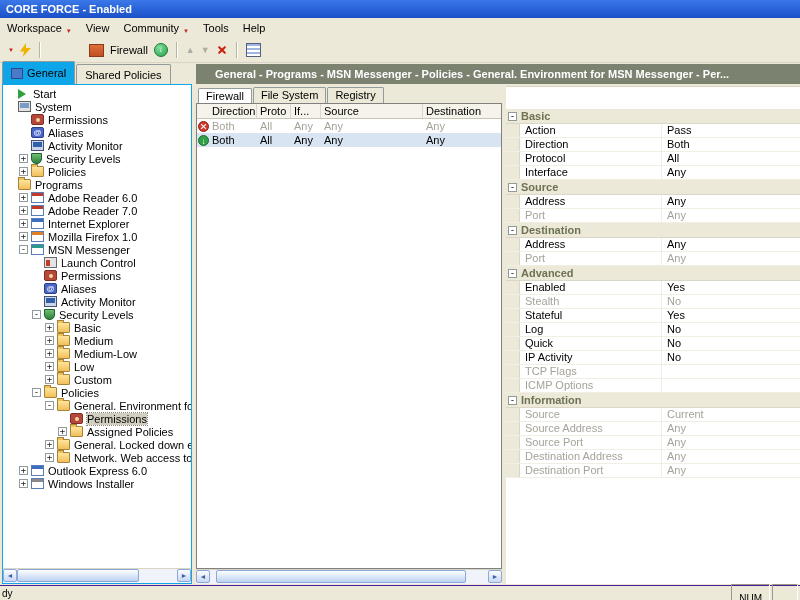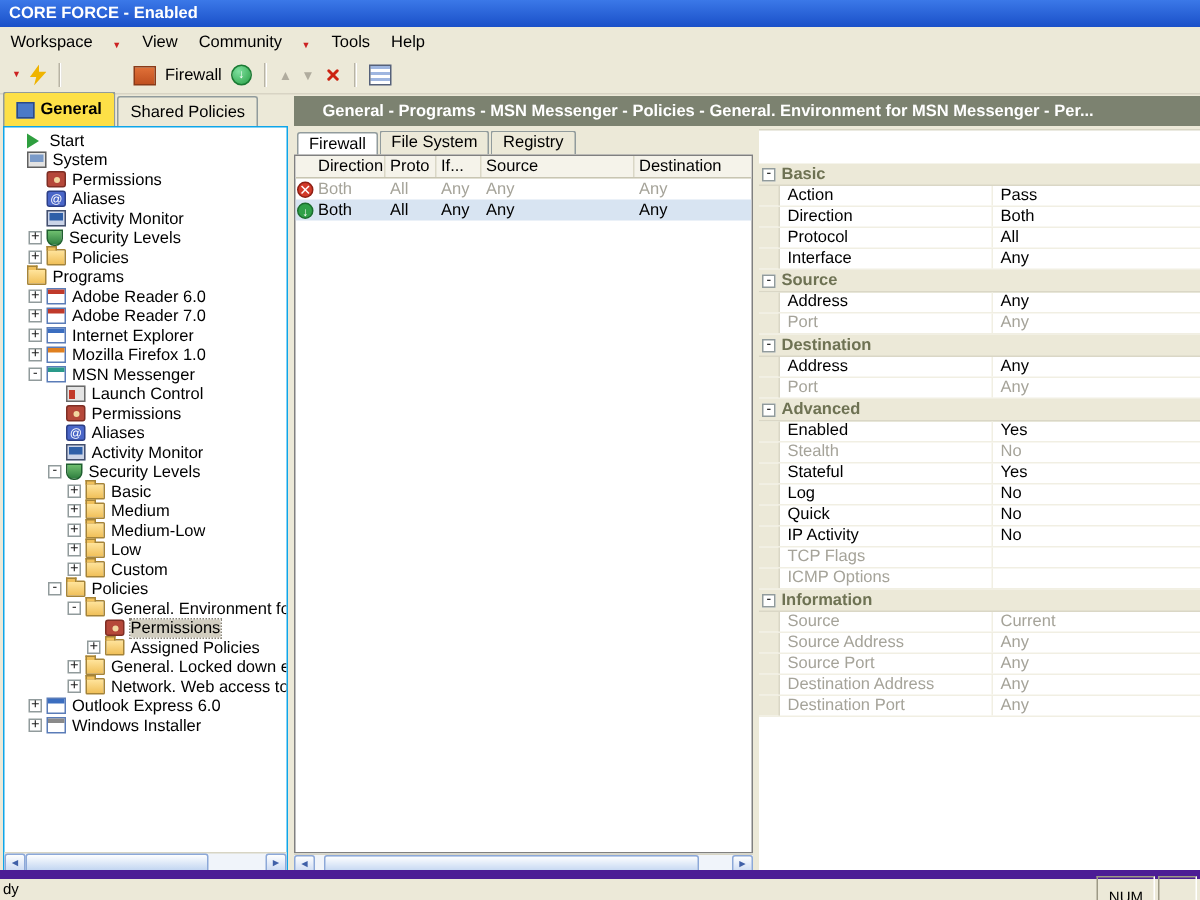--- a/index.html
+++ b/index.html
@@ -5,40 +5,40 @@
   html,body{margin:0;padding:0;background:#ECE9D8;font-family:"Liberation Sans",sans-serif;}
   .window{position:relative;width:800px;height:600px;overflow:hidden;background:#ECE9D8;font-size:11px;color:#000;}
 
   
   .titlebar{position:absolute;top:0;left:0;right:0;height:18px;
     background:linear-gradient(180deg,#3B78E8 0%,#1A50C8 100%);
     color:#fff;font-weight:bold;line-height:18px;padding-left:6px;white-space:nowrap;}
 
   
   .menubar{position:absolute;top:18px;left:0;right:0;height:20px;display:flex;align-items:center;background:#ECE9D8;}
-  .menu-item{padding:2px 7px;white-space:nowrap;display:flex;align-items:flex-end;gap:13px;}
+  .menu-item{padding:2px 7px;white-space:nowrap;display:flex;align-items:flex-end;gap:4px;}
   .red-dd{color:#C22;font-size:6px;line-height:6px;}
 
   
   .toolbar{position:absolute;top:38px;left:0;right:0;height:24px;display:flex;align-items:center;gap:6px;padding-left:8px;border-bottom:1px solid #D8D4C4;}
   .tb-sep{width:1px;height:16px;background:#B8B4A4;border-right:1px solid #fff;margin:0 2px;}
   .tb-bolt{width:11px;height:14px;background:#EFB400;clip-path:polygon(55% 0,0 60%,38% 60%,25% 100%,100% 35%,55% 35%);}
   .tb-wall{width:13px;height:11px;border:1px solid #8A3A18;background:linear-gradient(#E07038,#C05020);margin-left:40px;}
   .tb-green{width:12px;height:12px;border-radius:50%;background:radial-gradient(circle at 35% 30%,#7FE09F,#28A045);border:1px solid #1A7A33;color:#fff;font-size:8px;line-height:12px;text-align:center;font-weight:bold;}
   .tb-arrow{color:#B0AC9E;font-size:9px;}
   .tb-x{position:relative;width:12px;height:12px;}
   .tb-x::before,.tb-x::after{content:"";position:absolute;left:1px;top:5px;width:10px;height:2px;background:#CC2211;border-radius:1px;}
   .tb-x::before{transform:rotate(45deg);} .tb-x::after{transform:rotate(-45deg);}
   .tb-grid{width:13px;height:12px;border:1px solid #55617A;background:repeating-linear-gradient(180deg,#9FB6E0 0 2px,#fff 2px 4px);}
 
   
   .tabrow{position:absolute;top:62px;left:0;right:0;height:22px;}
   .left-tabs{position:absolute;left:2px;bottom:0;display:flex;align-items:flex-end;}
   .ltab{padding:2px 8px;border:1px solid #919B9C;border-bottom:none;background:#ECE9D8;margin-right:1px;border-radius:2px 2px 0 0;height:15px;display:flex;align-items:center;gap:4px;}
-  .ltab.active{background:#fde047;font-weight:bold;height:18px;}
+  .ltab.active{background:#0ea5e9;font-weight:normal;height:18px;}
   .ltab-ic{width:10px;height:9px;background:#4A7AC8;border:1px solid #2A4A88;}
   .breadcrumb{position:absolute;left:196px;right:0;top:2px;height:30px;background:#7C8270;color:#fff;font-weight:bold;line-height:20px;padding-left:19px;white-space:nowrap;overflow:hidden;}
 
   
   .main{position:absolute;top:84px;left:0;right:0;bottom:14px;background:#ECE9D8;}
 
   
   .left-panel{position:absolute;left:2px;top:0;width:188px;bottom:2px;background:#fff;border:1px solid #0ea5e9;}
   .tree{position:absolute;left:0;right:0;top:2px;bottom:15px;overflow:hidden;}
   .ti{height:13px;display:flex;align-items:center;white-space:nowrap;}
@@ -98,21 +98,21 @@
   .pg-value{flex:1;padding-left:5px;overflow:hidden;white-space:nowrap;}
   .dis .pg-name,.dis .pg-value{color:#A5A399;}
 
   
   .hbar{position:absolute;left:0;right:0;bottom:0;height:14px;background:#F0F4FA;display:flex;border-top:1px solid #D8D5C4;}
   .sb-btn{flex:none;width:14px;height:13px;box-sizing:border-box;background:linear-gradient(#FDFEFF,#C9D8F2);border:1px solid #8CA8D8;border-radius:2px;color:#4060A8;font-size:7px;line-height:11px;text-align:center;}
   .sb-track{flex:1;position:relative;}
   .sb-thumb{position:absolute;top:0;height:13px;box-sizing:border-box;background:linear-gradient(#FDFEFF,#BDD2F0);border:1px solid #8CA8D8;border-radius:2px;}
 
   
-  .statusbar{position:absolute;left:0;right:0;bottom:0;height:14px;background:#ECE9D8;border-top:6px solid #4c1d95;display:flex;align-items:center;font-size:10px;}
+  .statusbar{position:absolute;left:0;right:0;bottom:0;height:14px;background:#ECE9D8;border-top:1px solid #4c1d95;display:flex;align-items:center;font-size:10px;}
   .sb-left{flex:1;padding-left:2px;}
   .sb-cell{box-sizing:border-box;border:1px solid;border-color:#9D9A86 #FFF #FFF #9D9A86;height:12px;line-height:11px;padding:8px 7px;margin-right:2px;}
   .sb-cell.empty{width:26px;}
 </style>
 </head>
 <body>
 
 <div class="window">
 
   <div class="titlebar">

